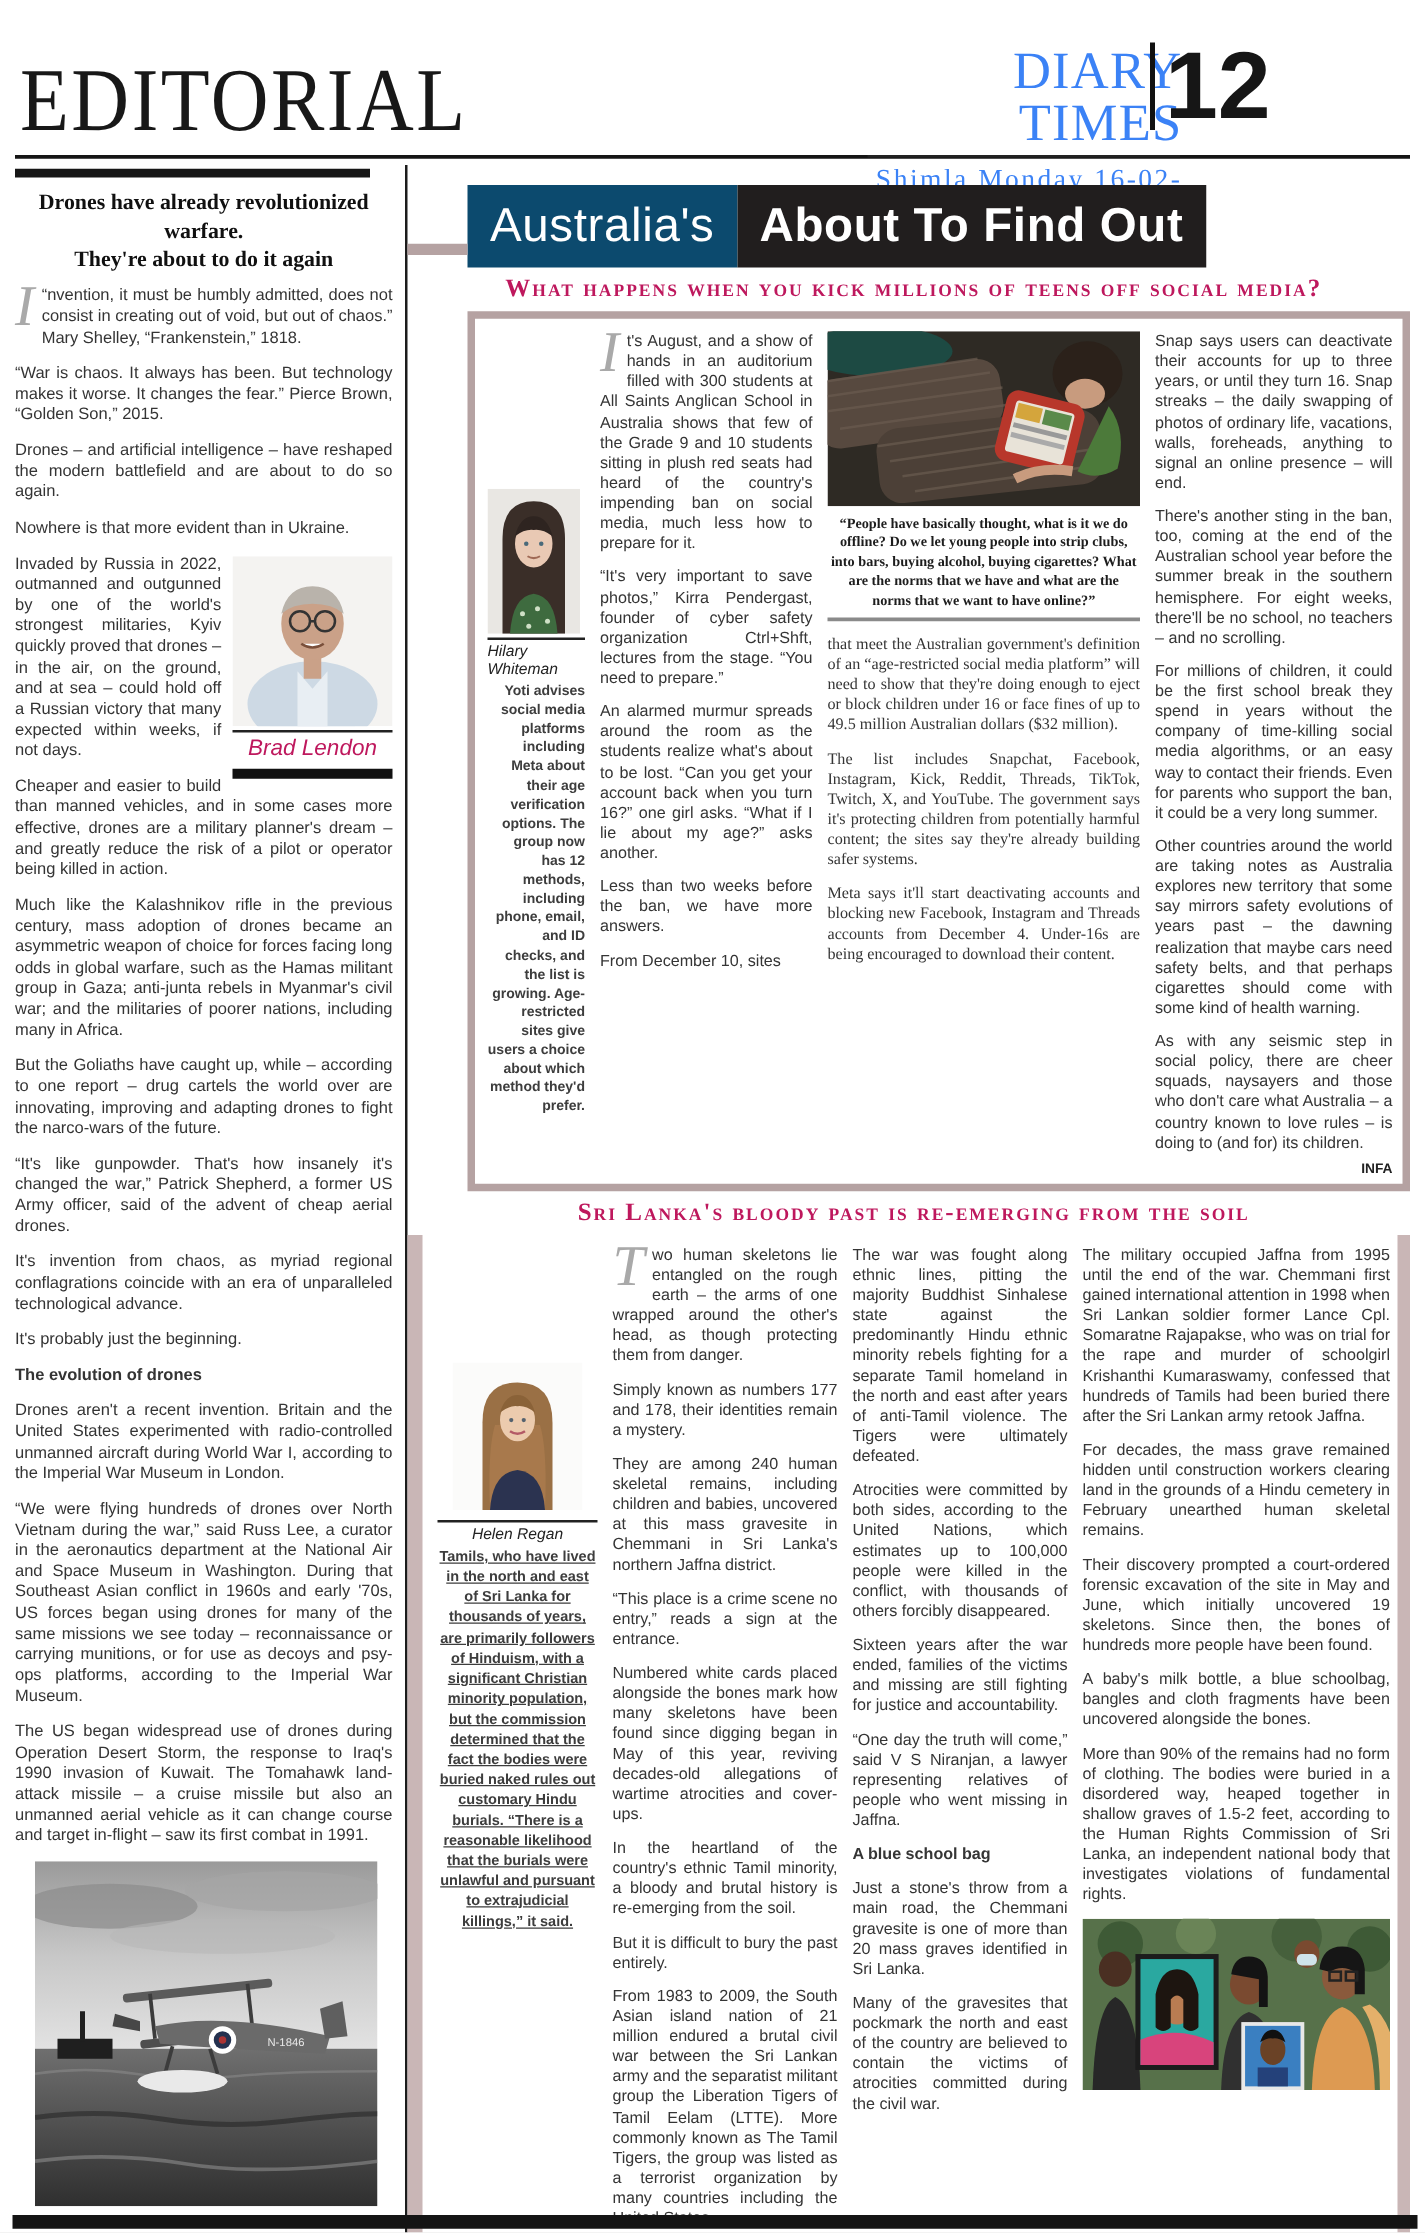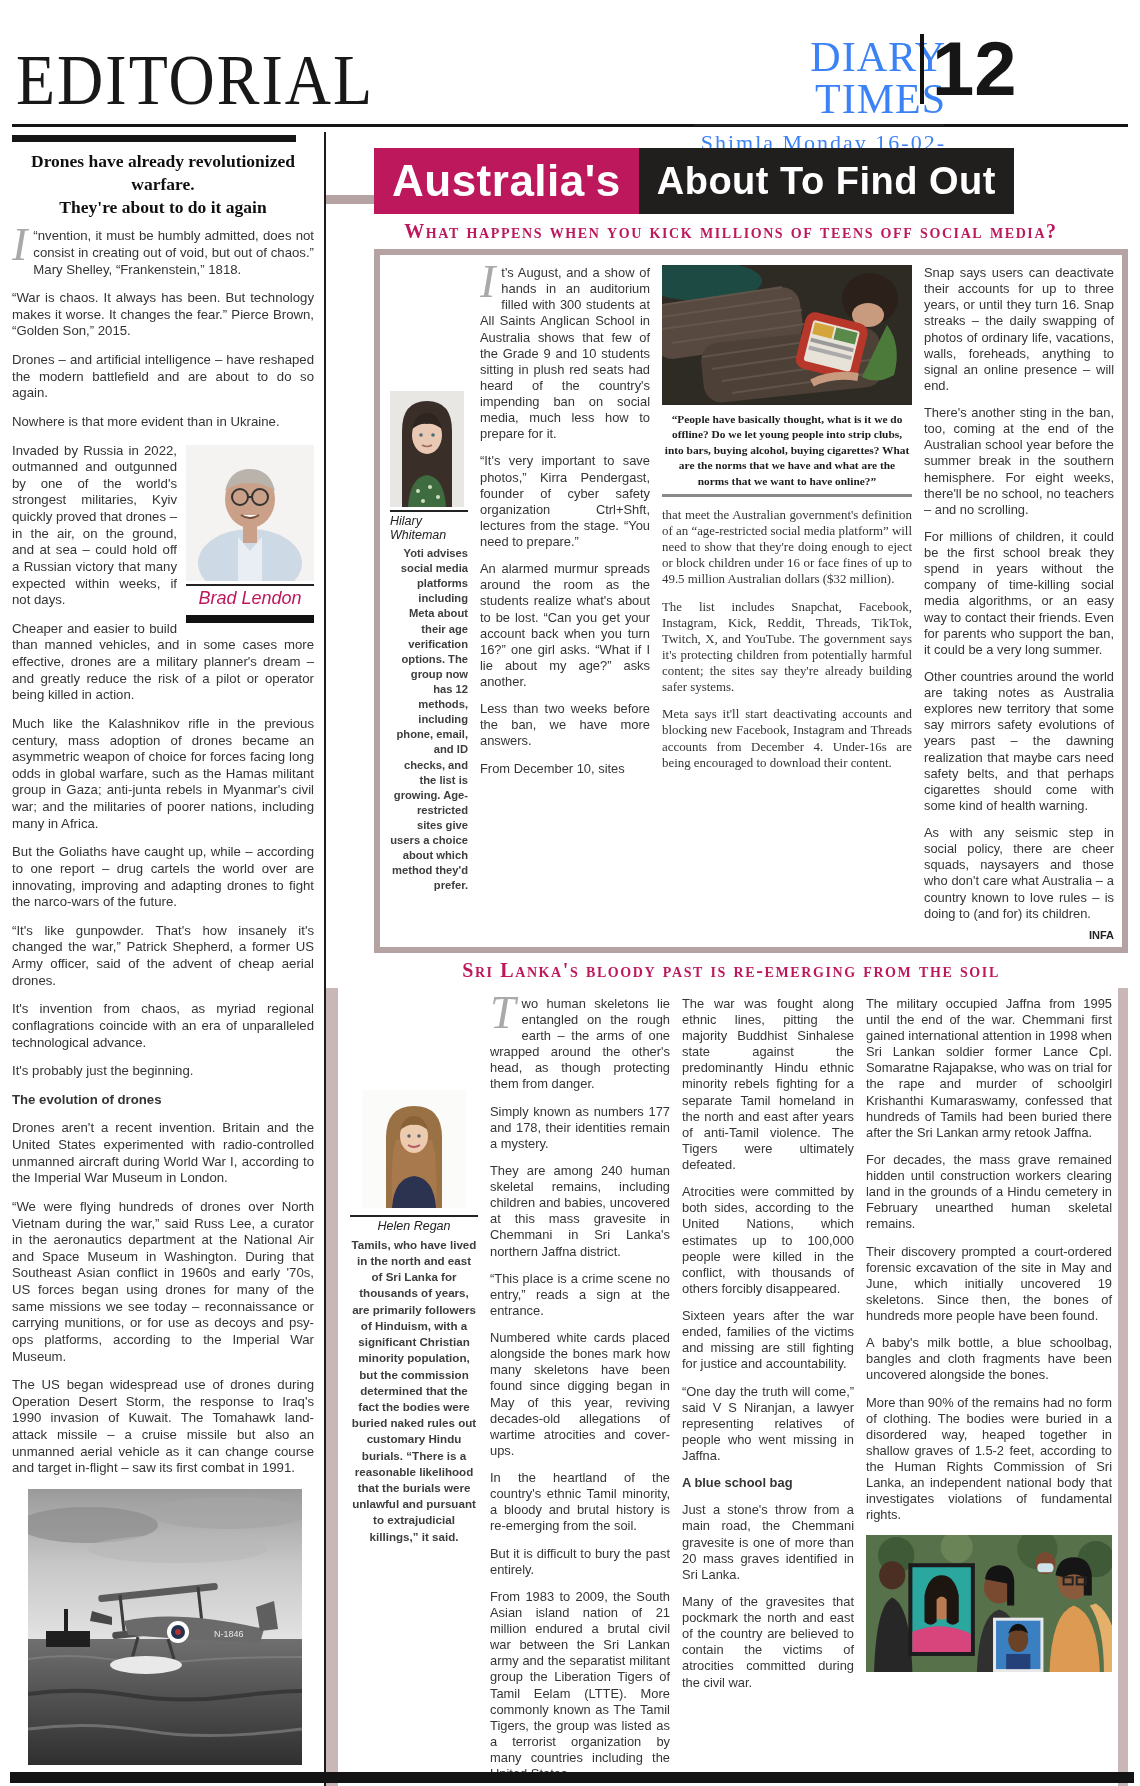--- a/index.html
+++ b/index.html
@@ -30,21 +30,21 @@
   .bold-line{font-weight:bold;color:#333;}
   .drone-fig{float:right;width:128px;margin:2px 0 4px 9px;text-align:center;}
   .drone-fig svg{width:100%;display:block;}
   .fig-name{font-style:italic;font-size:18px;color:#be185d;margin:3px 0 2px;border-top:2px solid #222;padding-top:2px;}
   .fig-cap{font-weight:bold;font-size:11.4px;line-height:1.32;color:#3d3d3d;}
   .fig-bar{height:8px;background:#111;margin-top:6px;}
   .biplane-wrap{width:274px;margin:2px 0 0 16px;}
   .biplane-wrap svg{width:100%;display:block;}
   
   .hl-row{display:flex;position:relative;height:66px;margin:16px 0 6px 40px;}
-  .hl-light{background:#be185d;color:#fff;font-weight:bold;font-size:44px;display:flex;align-items:center;
+  .hl-light{background:#0c4a6e;color:#fff;font-weight:normal;font-size:38px;display:flex;align-items:center;
             padding:0 18px;letter-spacing:0.5px;}
   .hl-dark{background:#211e1e;color:#fff;font-weight:bold;font-size:38px;display:flex;align-items:center;
            padding:0 18px;letter-spacing:0.5px;}
   .hl-tab{position:absolute;left:-48px;bottom:10px;width:48px;height:9px;background:#b5a2a2;}
   .subhead{font-family:"Liberation Serif",serif;font-weight:bold;font-variant:small-caps;
            letter-spacing:1.6px;font-size:20px;text-align:center;margin:6px 0 6px;color:#be185d;}
   
   .aus-box{border:6px solid #b5a2a2;margin-left:40px;padding:10px 8px 6px 10px;display:flex;gap:12px;}
   .aus-box p, .sri-box p{margin:0 0 11px;text-align:justify;font-size:12.9px;line-height:1.25;color:#353535;}
   .figcol{width:78px;flex:none;padding-top:126px;}
@@ -56,21 +56,21 @@
   .acol3{flex:1;}
   .acol2 svg{width:100%;display:block;}
   .photo-cap{font-weight:bold;font-size:11.4px;text-align:center;line-height:1.35;color:#1d1d1d;margin:7px 2px 5px;}
   .cap-rule{border-top:3px solid #8a8a8a;margin:2px 0 10px;}
   .credit{text-align:right;font-weight:bold;font-size:11px;color:#222;margin-top:-4px;}
   
   .sri-box{border-left:12px solid #c9b6b6;border-right:10px solid #c9b6b6;margin-left:-8px;
            padding:8px 6px 6px 12px;display:flex;gap:12px;}
   .sfig{width:128px;flex:none;text-align:center;padding-top:94px;}
   .sfig svg{width:104px;display:inline-block;}
-  .fig-cap3{font-weight:bold;font-size:11.6px;line-height:1.4;color:#3d3d3d;text-align:center;}
+  .fig-cap3{font-weight:bold;font-size:11.6px;line-height:1.4;color:#3d3d3d;text-align:center;text-decoration:underline;}
   .scol1{width:180px;flex:none;}
   .scol2{width:172px;flex:none;}
   .scol3{flex:1;}
   .protest-wrap{margin-top:8px;}
   .protest-wrap svg{width:100%;display:block;}
   .bottom-bar{position:absolute;left:10px;right:6px;bottom:3px;height:11px;background:#141414;}
 </style>
 </head>
 <body>
 

